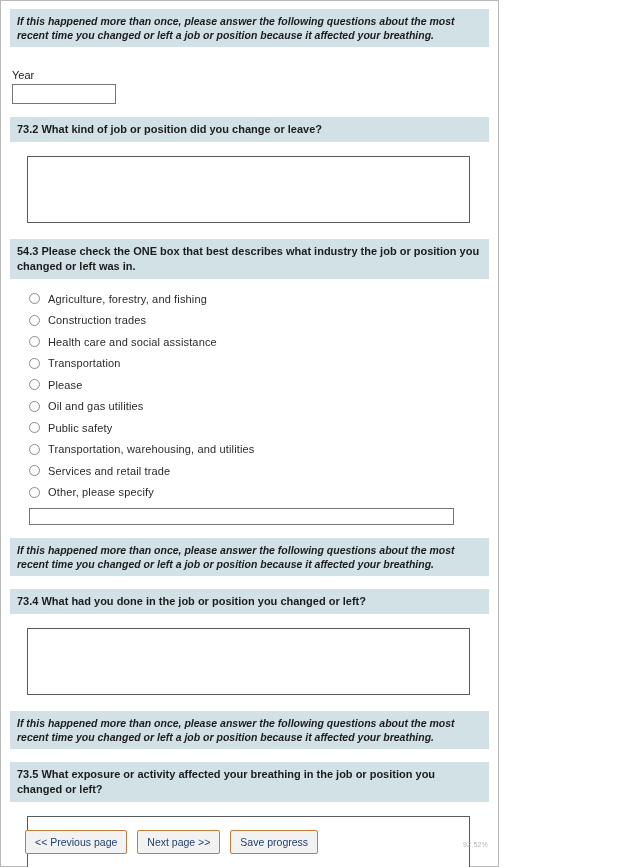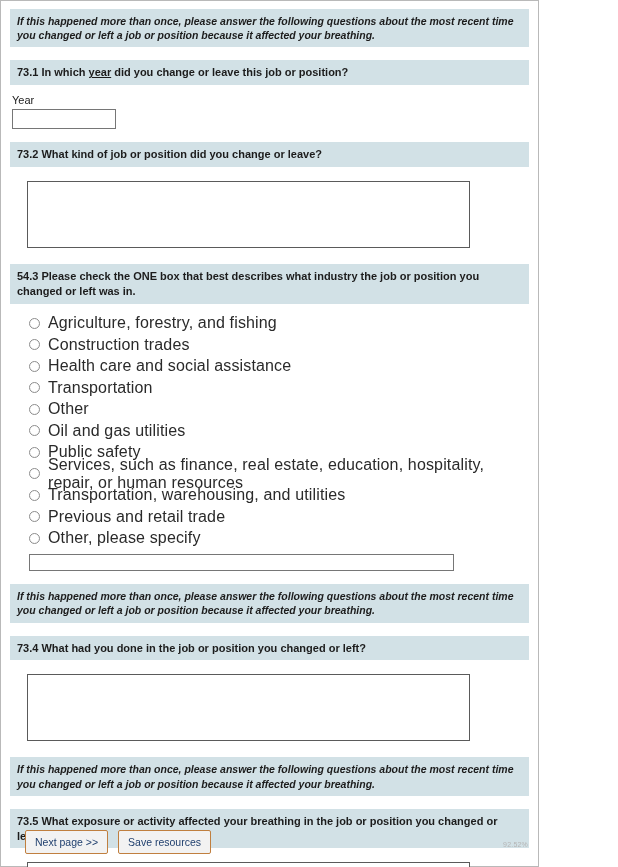--- a/index.html
+++ b/index.html
@@ -10,21 +10,21 @@
     width: 618px;
     height: 867px;
     background: #ffffff;
     font-family: "Liberation Sans", sans-serif;
     font-size: 11px;
     color: #1a1a1a;
     overflow: hidden;
   }
   .page {
     position: relative;
-    width: 539px;
+    width: 499px;
     height: 867px;
     box-sizing: border-box;
     border: 1px solid #b9b9b9;
     background: #ffffff;
     padding: 0;
   }
   .inner {
     padding: 8px 9px 0 9px;
   }
   
@@ -102,23 +102,24 @@
     width: 11px;
     height: 11px;
     border-radius: 50%;
     border: 1px solid #8d8d8d;
     background: radial-gradient(circle at 50% 45%, #ffffff 0%, #ffffff 55%, #ededed 100%);
     box-sizing: border-box;
     flex: 0 0 auto;
     margin-right: 8px;
   }
   .radio-label {
-    font-size: 16px;
+    font-size: 11px;
     color: #2a2a2a;
     letter-spacing: 0.15px;
+    text-align: right;
   }
   .footer {
     position: absolute;
     left: 0;
     right: 0;
     bottom: 6px;
     height: 34px;
   }
   .btn-row {
     position: absolute;
@@ -150,21 +151,20 @@
 </head>
 <body>
 
 <div class="page">
   <div class="inner">
 
     <div class="bar note">If this happened more than once, please answer the following questions about the most recent time you changed or left a job or position because it affected your breathing.</div>
 
     <div class="spacer-md"></div>
 
-    <div class="bar qhead"><span>73.1 In which </span><u>year</u><span> did you change or leave this job or position?</span></div>
 
     <div class="year-label">Year</div>
     <input class="text-input year-input" type="text" placeholder="" style="">
 
     <div class="spacer-md"></div>
 
     <div class="bar qhead">73.2 What kind of job or position did you change or leave?</div>
     <textarea class="ta" placeholder="" style=""></textarea>
 
     <div class="spacer-lg"></div>
@@ -183,41 +183,37 @@
       <div class="radio-row">
         <span class="radio"></span>
         <span class="radio-label">Health care and social assistance</span>
       </div>
       <div class="radio-row">
         <span class="radio"></span>
         <span class="radio-label">Transportation</span>
       </div>
       <div class="radio-row">
         <span class="radio"></span>
-        <span class="radio-label">Other</span>
+        <span class="radio-label">Please</span>
       </div>
       <div class="radio-row">
         <span class="radio"></span>
         <span class="radio-label">Oil and gas utilities</span>
       </div>
       <div class="radio-row">
         <span class="radio"></span>
         <span class="radio-label">Public safety</span>
       </div>
       <div class="radio-row">
         <span class="radio"></span>
-        <span class="radio-label">Services, such as finance, real estate, education, hospitality, repair, or human resources</span>
-      </div>
-      <div class="radio-row">
-        <span class="radio"></span>
         <span class="radio-label">Transportation, warehousing, and utilities</span>
       </div>
       <div class="radio-row">
         <span class="radio"></span>
-        <span class="radio-label">Previous and retail trade</span>
+        <span class="radio-label">Services and retail trade</span>
       </div>
       <div class="radio-row">
         <span class="radio"></span>
         <span class="radio-label">Other, please specify</span>
       </div>
     </div>
 
     <input class="text-input other-input" type="text" placeholder="" style="">
 
     <div class="spacer-md"></div>
@@ -235,18 +231,19 @@
 
     <div class="spacer-md"></div>
 
     <div class="bar qhead">73.5 What exposure or activity affected your breathing in the job or position you changed or left?</div>
     <textarea class="ta" placeholder="" style=""></textarea>
 
   </div>
 
   <div class="footer">
     <div class="btn-row">
+      <button class="btn">&lt;&lt; Previous page</button>
       <button class="btn">Next page &gt;&gt;</button>
-      <button class="btn">Save resources</button>
+      <button class="btn">Save progress</button>
     </div>
     <div class="progress">92.52%</div>
   </div>
 </div>
 
 </body></html>

